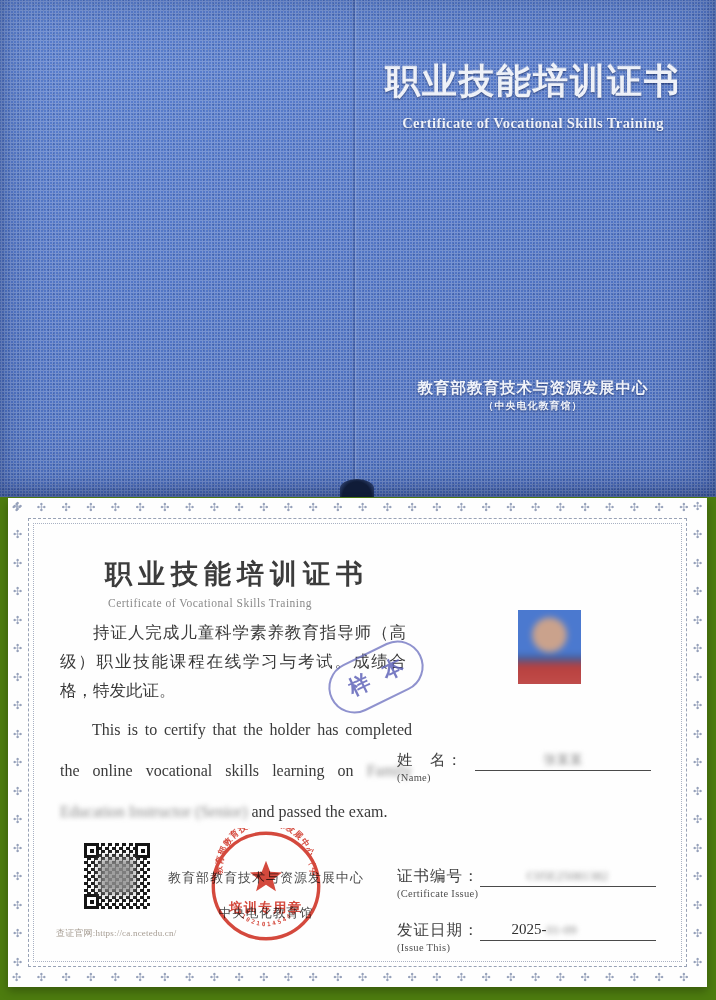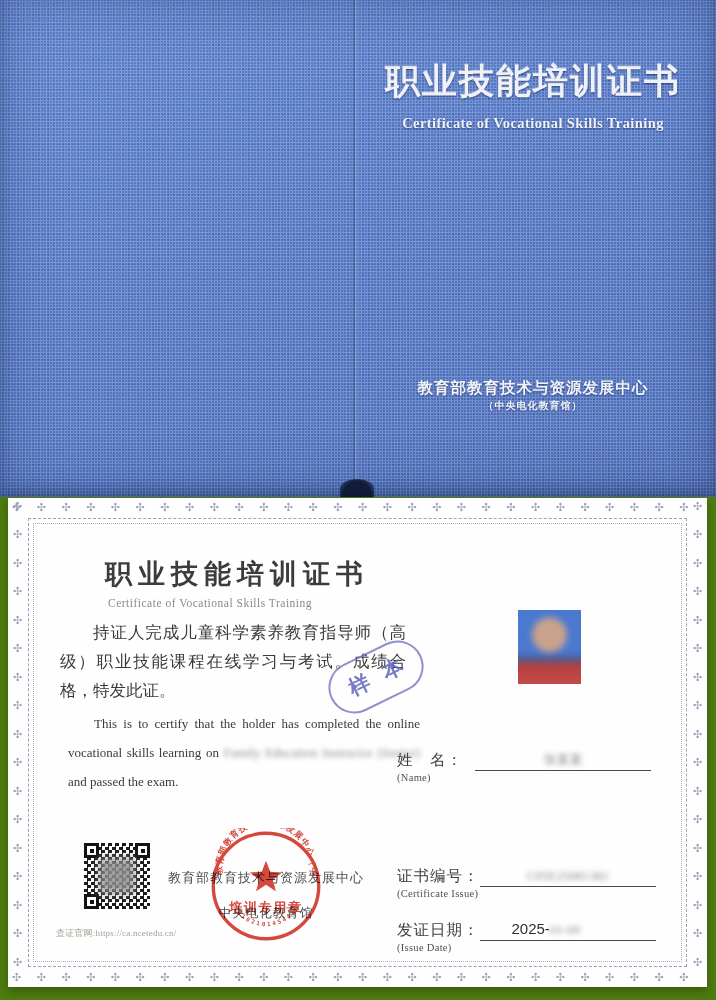--- a/index.html
+++ b/index.html
@@ -52,37 +52,37 @@
 
   .cn-para{position:absolute;left:52px;top:120px;width:346px;
     font-size:16.5px;line-height:29px;color:#3a3a3a;text-indent:2em;text-align:justify;}
 
   .sample-stamp{position:absolute;left:318px;top:153px;width:96px;height:48px;
     border:2.5px solid rgba(106,110,190,.75);border-radius:26px;
     transform:rotate(-26deg);display:flex;align-items:center;justify-content:center;
     color:rgba(96,100,185,.85);font-size:21px;font-weight:bold;letter-spacing:16px;
     text-indent:16px;font-family:"Liberation Sans","DejaVu Sans",sans-serif;}
 
-  .en-para{position:absolute;left:60px;top:211px;width:352px;
-    font-size:13px;line-height:29px;color:#3a3a3a;text-indent:2em;text-align:justify;}
+  .en-para{position:absolute;left:52px;top:211px;width:352px;
+    font-size:16px;line-height:41px;color:#3a3a3a;text-indent:2em;text-align:justify;}
   .blurred{filter:blur(2.6px);color:#8a8a8a;}
 
   .photo{position:absolute;left:510px;top:112px;width:63px;height:74px;overflow:hidden;background:#4b79cf;}
   .photo-inner{position:absolute;inset:-6px;filter:blur(3px);
     background:
       radial-gradient(circle at 50% 36%, #caa28c 0 25%, rgba(202,162,140,0) 27%),
       linear-gradient(180deg,#4b79cf 0 58%,#3c5f9f 62%,#b8403e 72%,#c4504d 100%);}
 
   .frow{position:absolute;left:389px;width:270px;white-space:nowrap;}
   .flabel{display:inline-block;min-width:78px;font-size:15.5px;color:#3f3f3f;letter-spacing:1px;}
   .fline{display:inline-block;width:176px;border-bottom:1.2px solid #4a4a4a;text-align:center;
     height:20px;vertical-align:bottom;}
   .fline.left-val{text-align:left;padding-left:32px;width:144px;}
   .fval{font-size:13px;}
-  .fval-visible{font-size:15px;color:#2f2f2f;font-family:Liberation Sans, sans-serif;}
+  .fval-visible{font-size:15px;color:#2f2f2f;font-family:Liberation Serif, serif;}
   .fsub{position:absolute;left:0;top:22px;font-size:10.5px;color:#4f4f4f;letter-spacing:.3px;}
 
   .qr{position:absolute;left:76px;top:345px;width:66px;height:66px;background:#fff;}
   .qr-modules{position:absolute;inset:0;
     background:repeating-conic-gradient(#1b1b1b 0% 25%, #ffffff 0% 50%);
     background-size:7px 7px;}
   .qr-finder{position:absolute;width:15px;height:15px;border:3px solid #141414;background:#fff;box-sizing:border-box;}
   .qr-finder::after{content:"";position:absolute;left:2.5px;top:2.5px;width:4px;height:4px;background:#141414;}
   .qr-f-tl{left:0;top:0;} .qr-f-tr{right:0;top:0;} .qr-f-bl{left:0;bottom:0;}
   .qr-blur{position:absolute;inset:15px;background:#8f8f8f;filter:blur(4px);opacity:.85;}
@@ -139,21 +139,21 @@
     <div class="frow" style="top:252px">
       <span class="flabel">姓　名：</span><span class="fline"><span class="fval blurred">张某某</span></span>
       <div class="fsub">(Name)</div>
     </div>
     <div class="frow" style="top:368px">
       <span class="flabel">证书编号：</span><span class="fline"><span class="fval blurred">C05E25081382</span></span>
       <div class="fsub">(Certificate Issue)</div>
     </div>
     <div class="frow" style="top:422px">
       <span class="flabel">发证日期：</span><span class="fline left-val"><span class="fval-visible">2025-</span><span class="fval blurred">01-09</span></span>
-      <div class="fsub">(Issue Date)</div>
+      <div class="fsub">(Issue This)</div>
     </div>
 
     <div class="qr">
       <div class="qr-modules"></div>
       <div class="qr-finder qr-f-tl"></div>
       <div class="qr-finder qr-f-tr"></div>
       <div class="qr-finder qr-f-bl"></div>
       <div class="qr-blur"></div>
     </div>
     <div class="verify-url">查证官网:https://ca.ncetedu.cn/</div>

